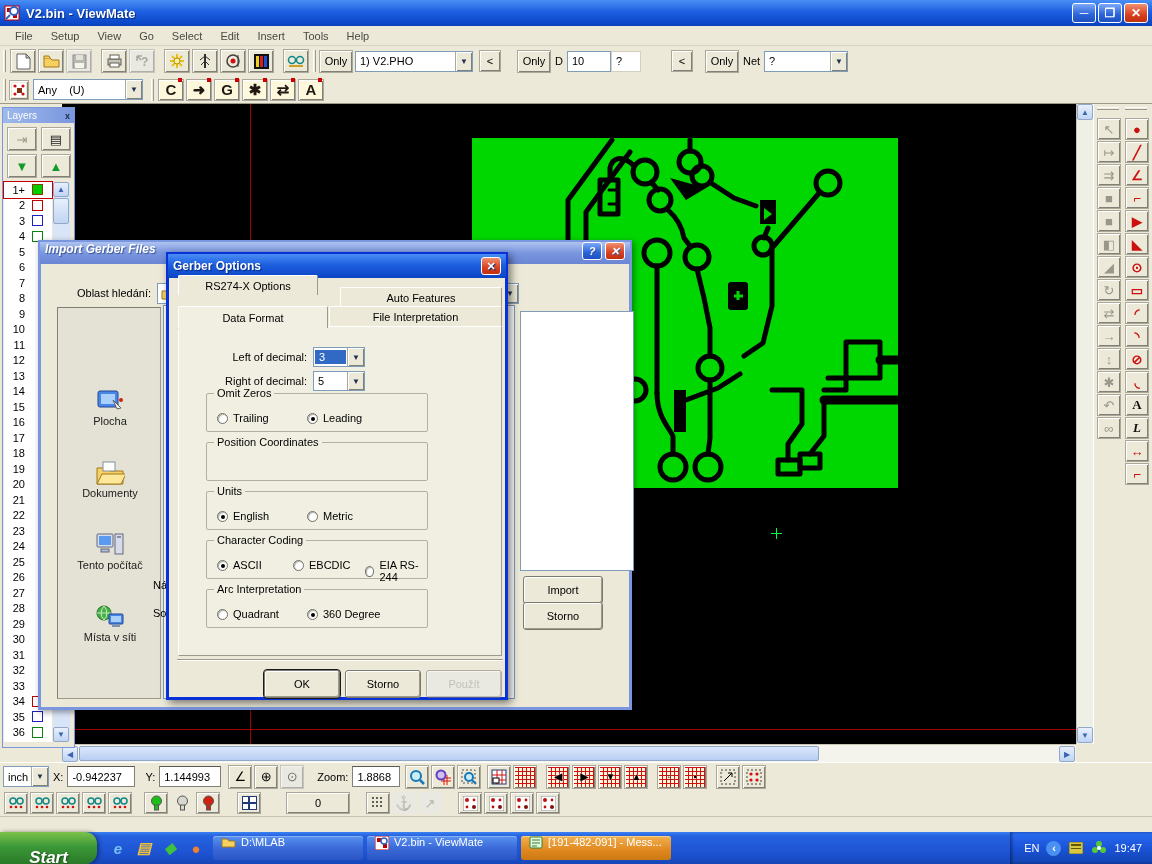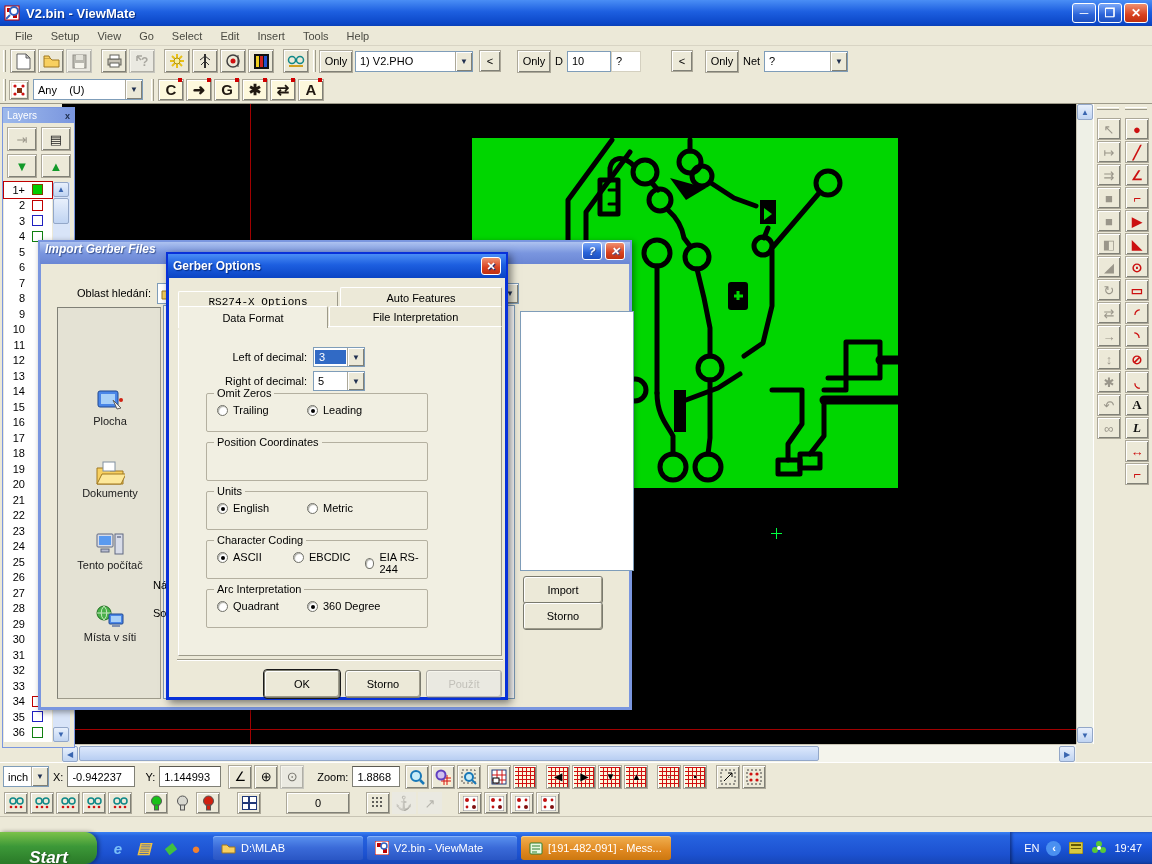--- a/index.html
+++ b/index.html
@@ -110,21 +110,21 @@
   .tab { position:absolute; height:20px; background:#ece9d8; border:1px solid #9d9a8a; border-bottom:none;
     border-top-color:#fff; border-left-color:#fff; display:flex; align-items:center; justify-content:center;
     border-radius:2px 2px 0 0; }
   .tab.active { background:#f1efe2; height:22px; z-index:3; box-shadow:0 2px 0 #f1efe2; }
   #tabpane { position:absolute; left:9px; top:71px; width:324px; height:330px; background:#f1efe2;
     border:1px solid #9d9a8a; border-top-color:#fff; border-left-color:#fff; z-index:2; }
 
   .groupbox { position:absolute; left:27px; width:222px; height:39px; border:1px solid #b4b0a0;
     border-radius:2px; }
   .groupbox .legend { position:absolute; left:7px; top:-7px; background:#f1efe2; padding:0 3px; }
-  .radio-row { position:absolute; left:0; top:10px; width:100%; height:20px; }
+  .radio-row { position:absolute; left:0; top:18px; width:100%; height:20px; }
   .radio-opt { position:absolute; display:flex; align-items:center; gap:5px; }
   .radio { width:11px; height:11px; border-radius:50%; background:#fff; border:1px solid #707068;
     box-shadow: inset 1px 1px 1px #b0b0a8; position:relative; }
   .radio.sel::after { content:""; position:absolute; left:3px; top:3px; width:4px; height:4px;
     border-radius:50%; background:#000; }
 
   .pushbtn { position:absolute; width:76px; height:28px; background:#ece9d8; border:1px solid #7a7a6e;
     border-radius:3px; box-shadow: inset 1px 1px 0 #fff, inset -1px -1px 0 #9d9a8a;
     display:flex; align-items:center; justify-content:center; font-size:11px; }
   .pushbtn.default { outline:1px solid #1a1a1a; }
@@ -156,21 +156,21 @@
 
   
   #taskbar { left:0; top:832px; width:1152px; height:32px;
     background:linear-gradient(180deg,#3a81f3 0%,#2663e0 12%,#1c51d0 70%,#1646b8 100%); display:flex; align-items:center; }
   #startbtn { width:97px; height:32px; border-radius:0 12px 12px 0;
     background:linear-gradient(180deg,#7cc24a 0%,#3c9838 45%,#2a7a28 100%);
     display:flex; align-items:center; justify-content:center; gap:20px;
     color:#fff; font-weight:bold; font-style:italic; font-size:17px; text-shadow:1px 1px 2px #1a4a18;
     box-shadow:2px 0 4px rgba(0,0,0,.4);flex-direction:column; }
   .ql { width:22px; height:22px; margin:0 2px; display:flex; align-items:center; justify-content:center; }
-  .taskbtn { height:24px; margin-left:4px; padding:0 8px; display:flex; align-items:center; gap:5px;
+  .taskbtn { height:24px; margin-left:4px; padding:0 8px; display:flex; align-items:flex-start; gap:5px;
     color:#fff; font-size:11px; border-radius:3px;
     background:linear-gradient(180deg,#5a92f0,#3a6ad8 50%,#2a56c4); box-shadow:inset 0 1px 0 #86b2f8; white-space:nowrap; overflow:hidden; }
   .taskbtn.orange { background:linear-gradient(180deg,#f0b050,#e08820 60%,#cc7810); box-shadow:inset 0 1px 0 #f8d088; }
   #tray { margin-left:auto; height:32px; display:flex; align-items:center; padding:0 10px 0 14px;
     background:linear-gradient(180deg,#2a6cf0 0%,#1a53d8 50%,#1243b0 100%); box-shadow:inset 2px 0 3px rgba(0,0,20,.4);
     color:#fff; gap:7px; }
   .trayicon { width:16px; height:16px; display:flex; align-items:center; justify-content:center; }
 
   svg { display:block; }
 </style>
@@ -689,21 +689,21 @@
     <div class="pushbtn" style="left:482px;top:333px;width:80px;">Import</div>
     <div class="pushbtn" style="left:482px;top:359px;width:80px;">Storno</div>
   </div>
 
   <div id="gerber-dlg" class="abs dialog">
     <div id="gerber-title">
       <span>Gerber Options</span>
       <span class="dlg-cap dlg-close" style="margin-left:auto;">✕</span>
     </div>
     <div id="tabs-row1">
-        <div class="tab" style="left: 9px; top: 36px; width: 160px; font-family: Liberation Mono, monospace;">RS274-X Options</div>
+        <div class="tab" style="left: 9px; top: 20px; width: 140px;">RS274-X Options</div>
         <div class="tab" style="left: 171px; top: 32px; width: 162px;">Auto Features</div>
       </div>
     <div id="tabs-row2">
         <div class="tab active" style="left: 9px; top: 51px; width: 150px;">Data Format</div>
         <div class="tab" style="left: 160px; top: 51px; width: 173px;">File Interpretation</div>
       </div>
     <div id="tabpane">
       <span class="abs" style="left:14px;top:24px;width:114px;text-align:right;">Left of decimal:</span>
       <span class="combo abs" style="left:134px;top:20px;width:52px;height:20px;">
         <span class="val" style="background:#316ac5;color:#fff;height:14px;display:flex;align-items:center;margin:1px;">3</span>

